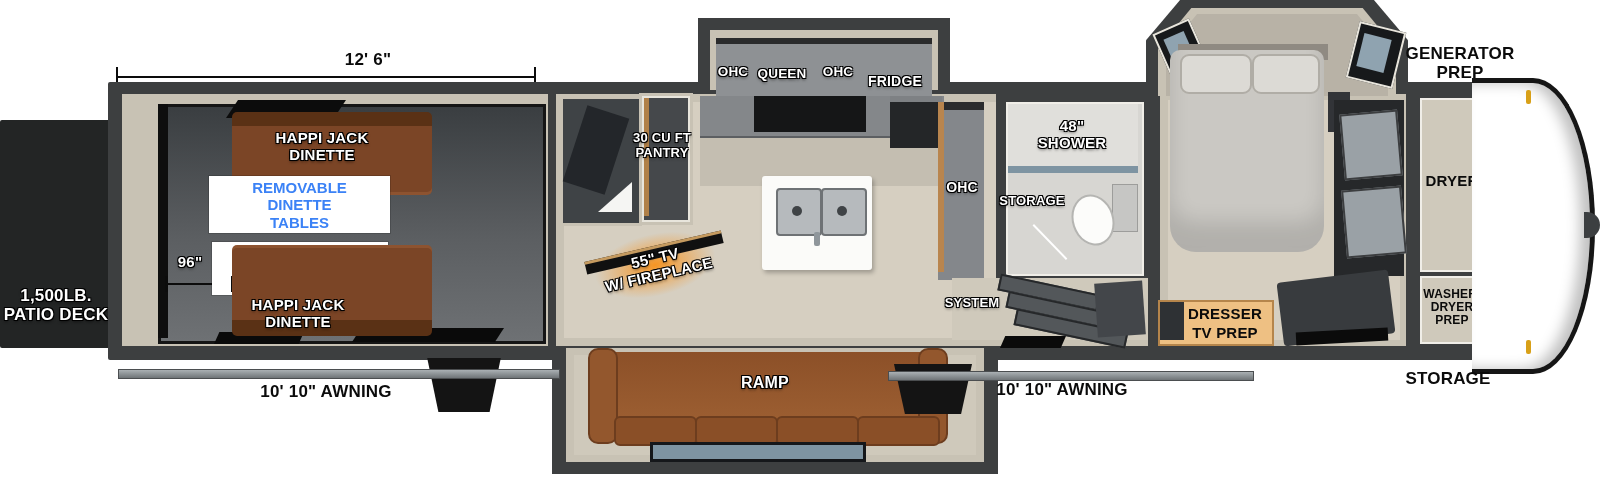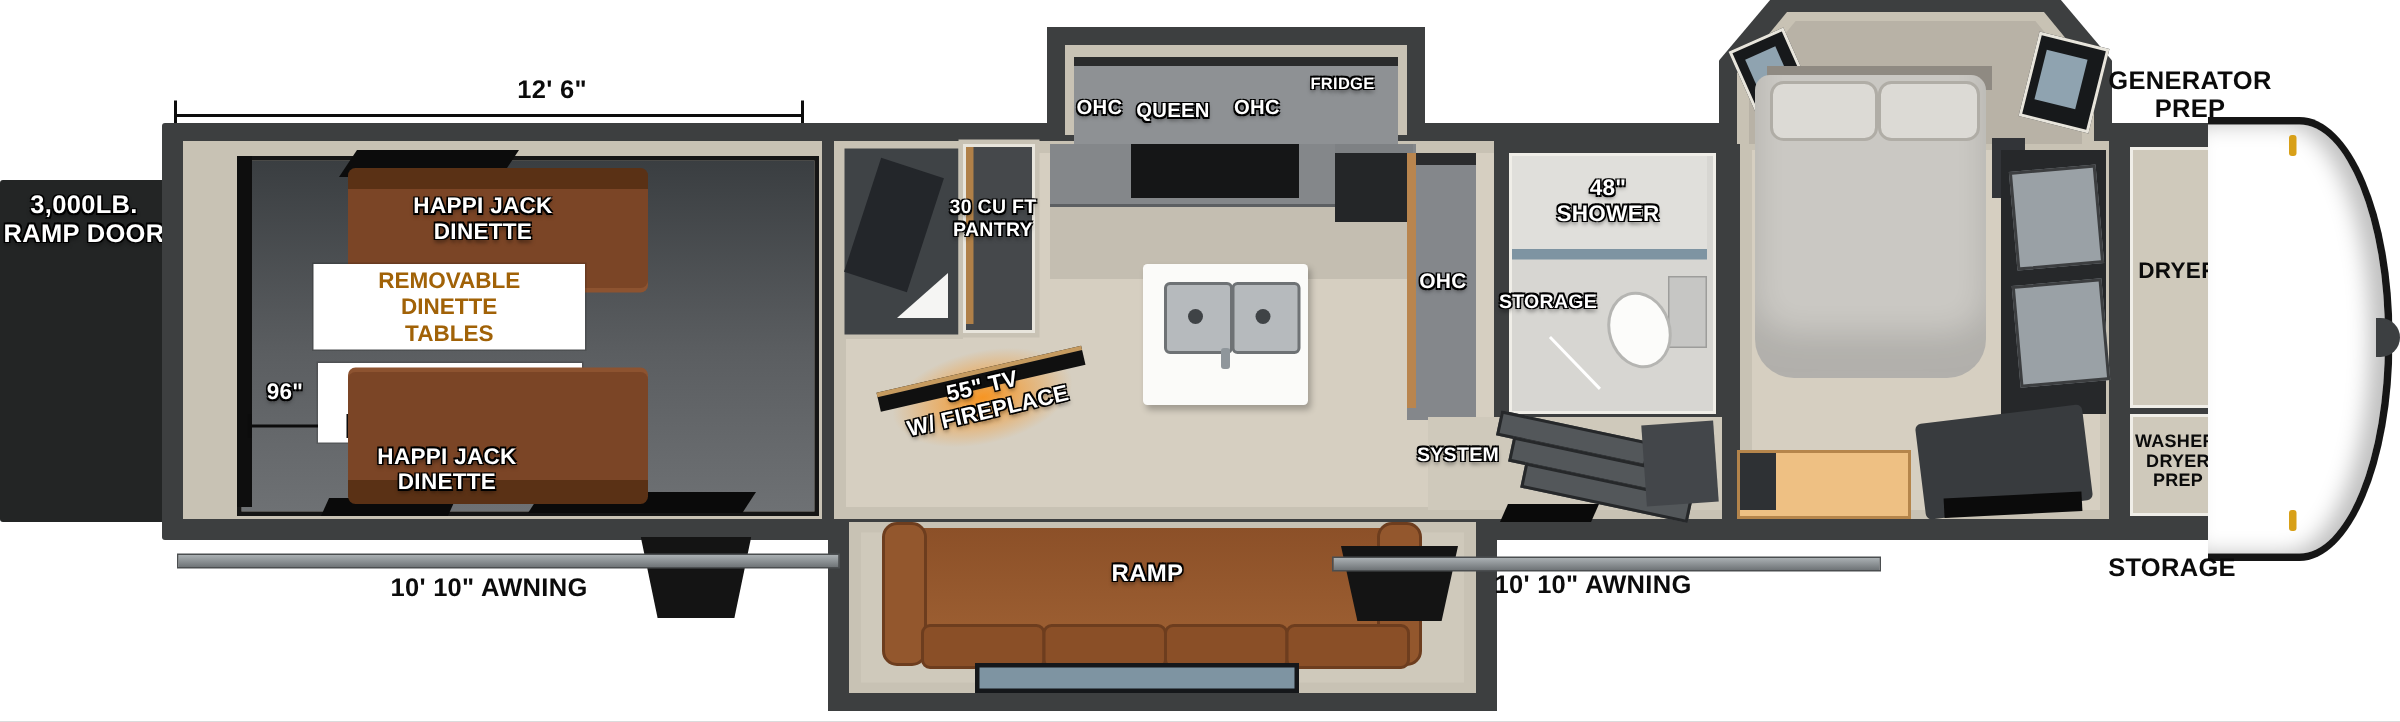--- a/index.html
+++ b/index.html
@@ -6,35 +6,35 @@
   #plan{position:relative;width:1600px;height:481px;background:#ffffff;overflow:hidden;
         font-family:"Liberation Sans",sans-serif;}
   .a{position:absolute;}
   
   .lw{position:absolute;color:#ffffff;font-weight:bold;text-align:center;white-space:pre-line;
       font-size:15px;line-height:1.12;letter-spacing:.2px;
       text-shadow:-1px -1px 0 #000,1px -1px 0 #000,-1px 1px 0 #000,1px 1px 0 #000,0 2px 3px rgba(0,0,0,.55);}
   
   .lb{position:absolute;color:#0b0b0b;font-weight:bold;text-align:center;white-space:pre-line;
       font-size:17px;line-height:1.12;letter-spacing:.2px;}
-  .box-label{position:absolute;background:#ffffff;color:#a16207;font-weight:bold;text-align:center;
+  .box-label{position:absolute;background:#ffffff;color:#3b82f6;font-weight:bold;text-align:center;
       white-space:pre-line;font-size:15px;line-height:1.16;padding-top:3px;box-shadow:0 0 0 1px rgba(0,0,0,.15);}
   .wall{background:#3d3f40;}
   .lining{background:#c8c2b4;}
   .floor{background:#d6cfc1;}
   .dimline{background:#0c0c0c;}
 </style>
 </head>
 <body>
 
 <div id="plan">
 
   <div class="a" style="left:0;top:120px;width:112px;height:228px;background:#232525;border-radius:2px;"></div>
-  <div class="lw" style="left:2px;top:127px;width:108px;font-size:17px;">3,000LB.
-RAMP DOOR</div>
+  <div class="lw" style="left:2px;top:286px;width:108px;font-size:17px;">1,500LB.
+PATIO DECK</div>
 
   <div class="a dimline" style="left:117px;top:76px;width:419px;height:2px;"></div>
   <div class="a dimline" style="left:116px;top:67px;width:2px;height:18px;"></div>
   <div class="a dimline" style="left:534px;top:67px;width:2px;height:18px;"></div>
   <div class="lb" style="left:318px;top:50px;width:100px;">12' 6"</div>
 
   <div class="a wall" style="left:108px;top:82px;width:1390px;height:278px;border-radius:2px;"></div>
 
   <div class="a wall" style="left:698px;top:18px;width:252px;height:78px;"></div>
   <div class="a wall" style="left:1146px;top:0;width:262px;height:96px;clip-path:polygon(0 100%,0 42%,13% 0,87% 0,100% 42%,100% 100%);"></div>
@@ -81,21 +81,21 @@
               background:radial-gradient(closest-side,rgba(248,146,27,.95),rgba(248,146,27,0) 72%);"></div>
   <div class="a" style="left:584px;top:246px;width:140px;height:10px;background:#101010;border-top:3px solid #c59a5f;transform:rotate(-13deg);"></div>
   <div class="lw" style="left:582px;top:250px;width:150px;transform:rotate(-13deg);">55" TV
 W/ FIREPLACE</div>
 
   <div class="a lining" style="left:710px;top:30px;width:228px;height:60px;"></div>
   <div class="a" style="left:716px;top:38px;width:216px;height:56px;background:#8e9194;border-top:6px solid #2a2b2c;"></div>
   <div class="lw r90" style="left:709px;top:64px;width:48px;height:16px;font-size:13.5px;">OHC</div>
   <div class="lw" style="left:752px;top:66px;width:60px;font-size:13.5px;">QUEEN</div>
   <div class="lw r90" style="left:814px;top:64px;width:48px;height:16px;font-size:13.5px;">OHC</div>
-  <div class="lw" style="left:862px;top:50px;width:66px;font-size:11px;">FRIDGE</div>
+  <div class="lw" style="left:862px;top:74px;width:66px;font-size:14px;">FRIDGE</div>
 
   <div class="a" style="left:700px;top:96px;width:244px;height:40px;background:#84878a;border-bottom:2px solid #5c5f62;"></div>
   <div class="a" style="left:754px;top:96px;width:112px;height:36px;background:#151617;"></div>
   <div class="a" style="left:890px;top:96px;width:52px;height:46px;background:#242628;border-top:6px solid #7e8184;"></div>
 
   <div class="a" style="left:762px;top:176px;width:110px;height:94px;background:#fbfbf9;border-radius:3px;box-shadow:2px 3px 4px rgba(0,0,0,.25);"></div>
   <div class="a" style="left:776px;top:188px;width:42px;height:44px;background:#b6babd;border:2px solid #6e7275;border-radius:4px;"></div>
   <div class="a" style="left:821px;top:188px;width:42px;height:44px;background:#b6babd;border:2px solid #6e7275;border-radius:4px;"></div>
   <div class="a" style="left:792px;top:206px;width:10px;height:10px;border-radius:50%;background:#3f4346;"></div>
   <div class="a" style="left:837px;top:206px;width:10px;height:10px;border-radius:50%;background:#3f4346;"></div>
@@ -140,20 +140,22 @@
   <div class="a" style="left:1328px;top:92px;width:22px;height:40px;background:#323438;"></div>
 
   <div class="a" style="left:1334px;top:100px;width:70px;height:176px;background:#26282a;"></div>
   <div class="a" style="left:1342px;top:112px;width:54px;height:62px;background:#9aa1a6;border:2px solid #3c3e40;transform:rotate(-5deg);"></div>
   <div class="a" style="left:1344px;top:188px;width:56px;height:64px;background:#9aa1a6;border:2px solid #3c3e40;transform:rotate(-5deg);"></div>
 
   <div class="a" style="left:1280px;top:276px;width:112px;height:64px;background:#383b3e;border-radius:4px;transform:rotate(-7deg);"></div>
   <div class="a" style="left:1296px;top:330px;width:92px;height:13px;background:#0b0b0b;transform:rotate(-3deg);"></div>
   <div class="a" style="left:1158px;top:300px;width:112px;height:42px;background:#eec083;border:2px solid #b5854b;"></div>
   <div class="a" style="left:1160px;top:302px;width:24px;height:38px;background:#2e3134;"></div>
+  <div class="lb" style="left:1160px;top:305px;width:130px;font-size:15px;line-height:1.25;">DRESSER
+TV PREP</div>
 
   <div class="a wall" style="left:1414px;top:94px;width:76px;height:252px;"></div>
   <div class="a" style="left:1420px;top:98px;width:64px;height:170px;background:#cfc9bb;border:2px solid #f0eee8;"></div>
   <div class="lb r90" style="left:1420px;top:173px;width:64px;height:18px;font-size:15px;">DRYER</div>
   <div class="a" style="left:1420px;top:276px;width:64px;height:64px;background:#cfc9bb;border:2px solid #f0eee8;"></div>
   <div class="lb r90" style="left:1416px;top:288px;width:72px;height:40px;font-size:12px;line-height:1.1;">WASHER/
 DRYER
 PREP</div>
 
   <div class="a" style="left:1472px;top:78px;width:118px;height:286px;background:#ffffff;

